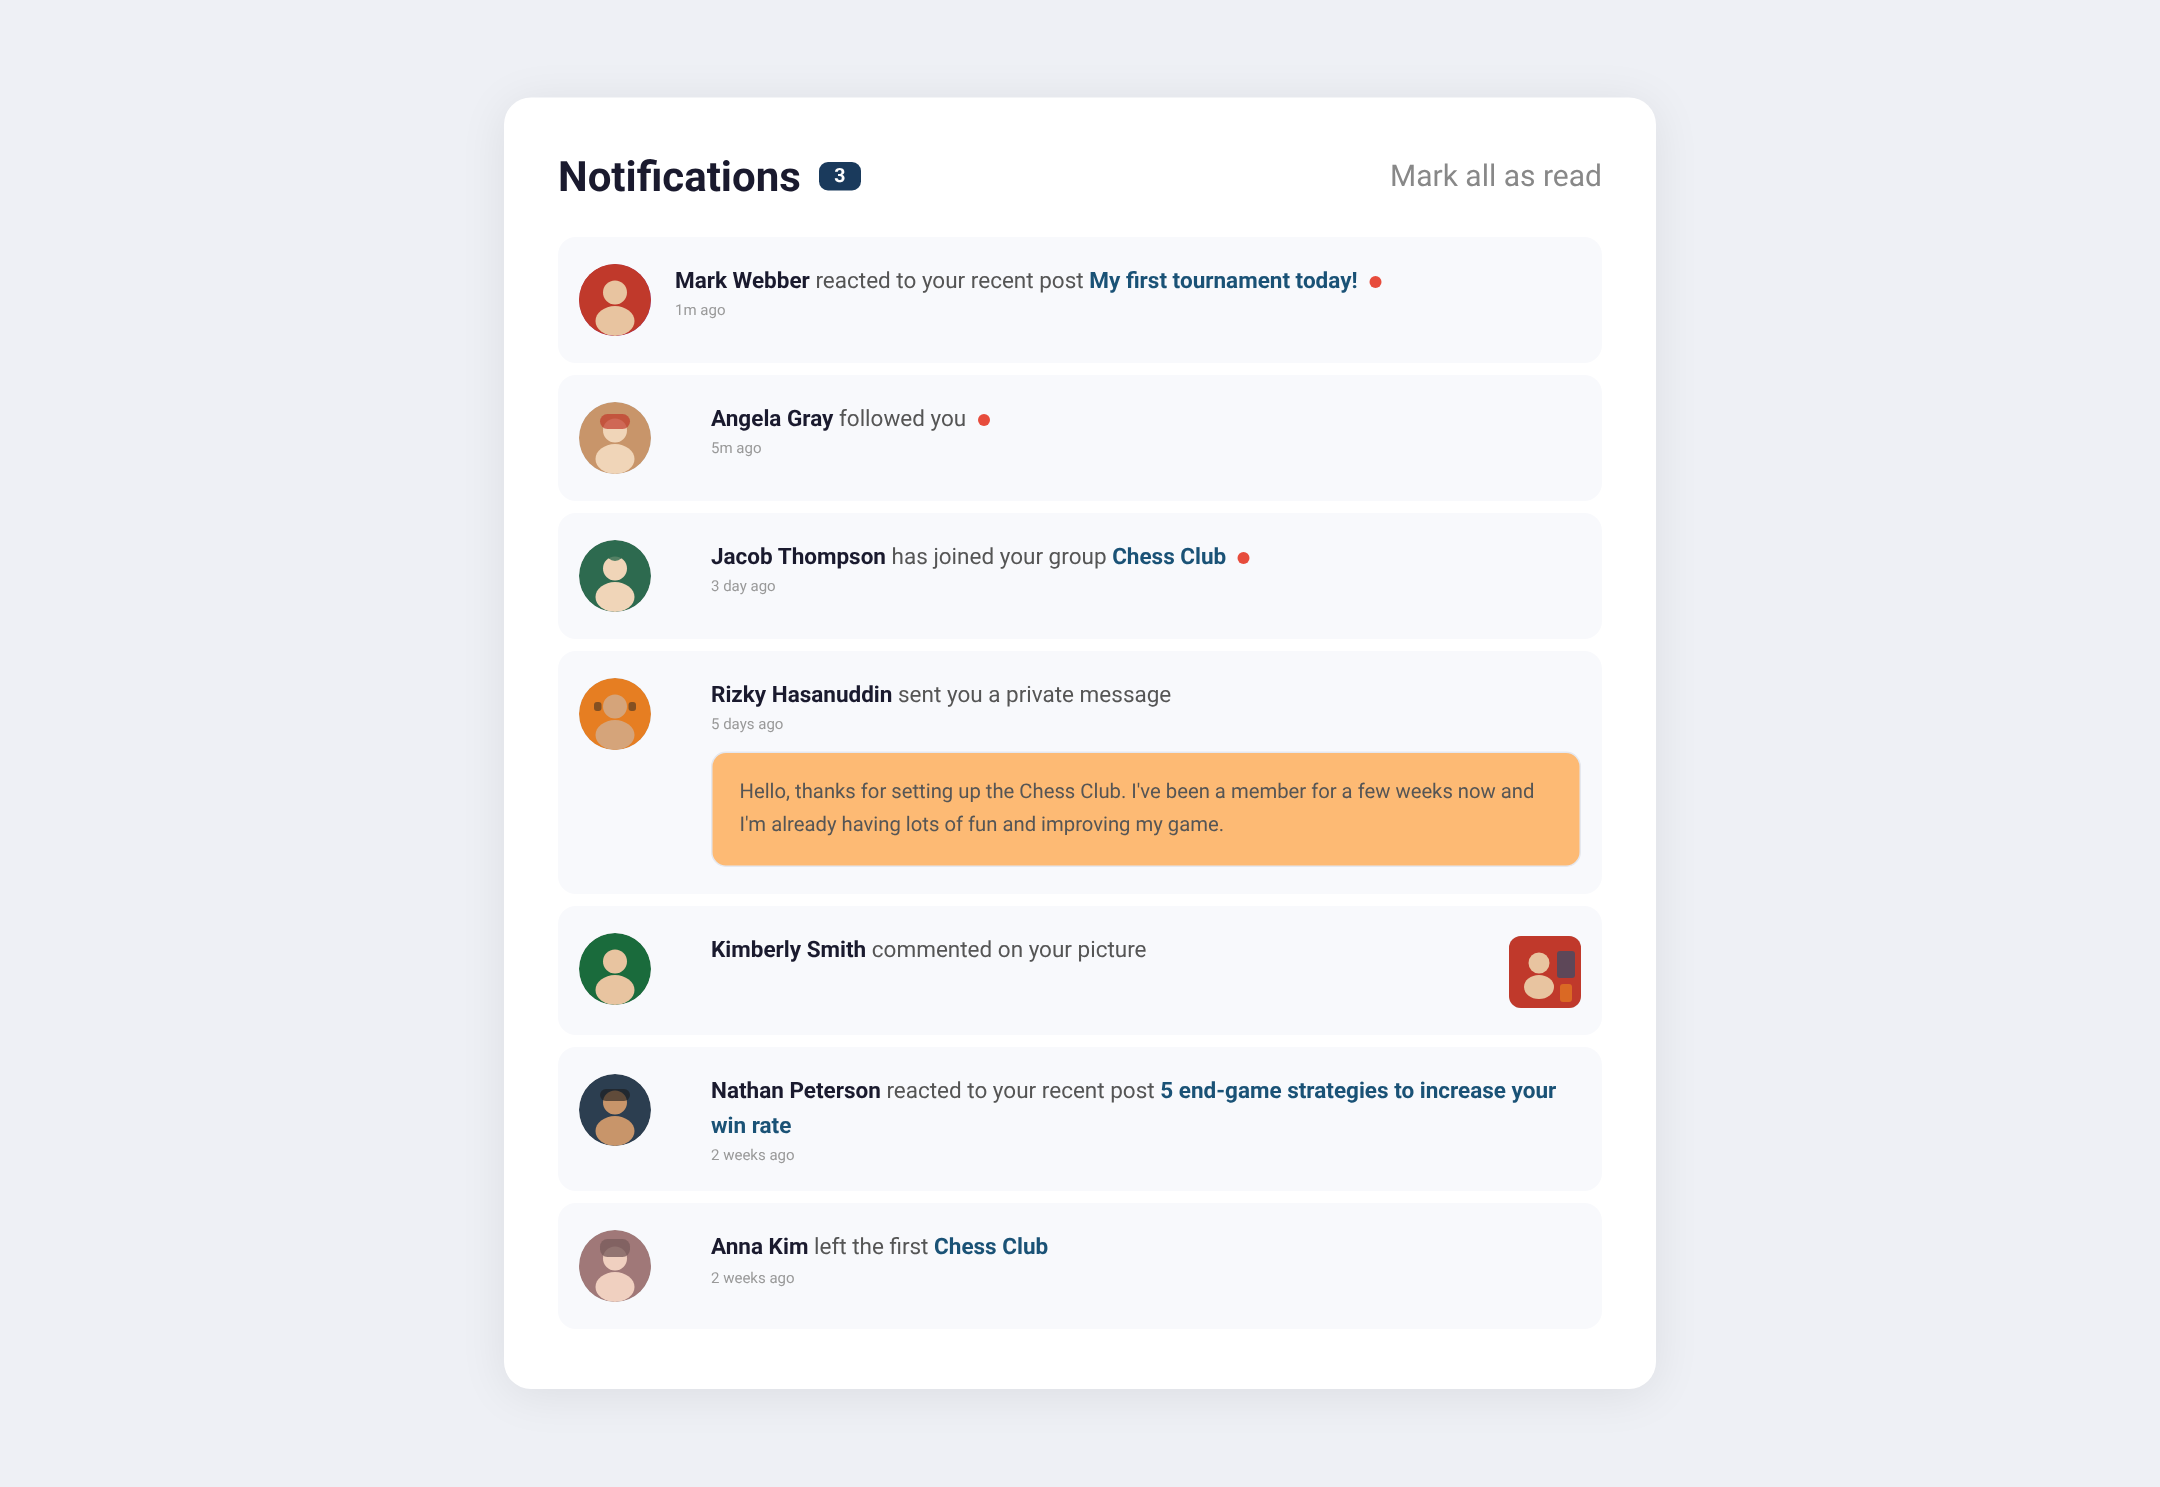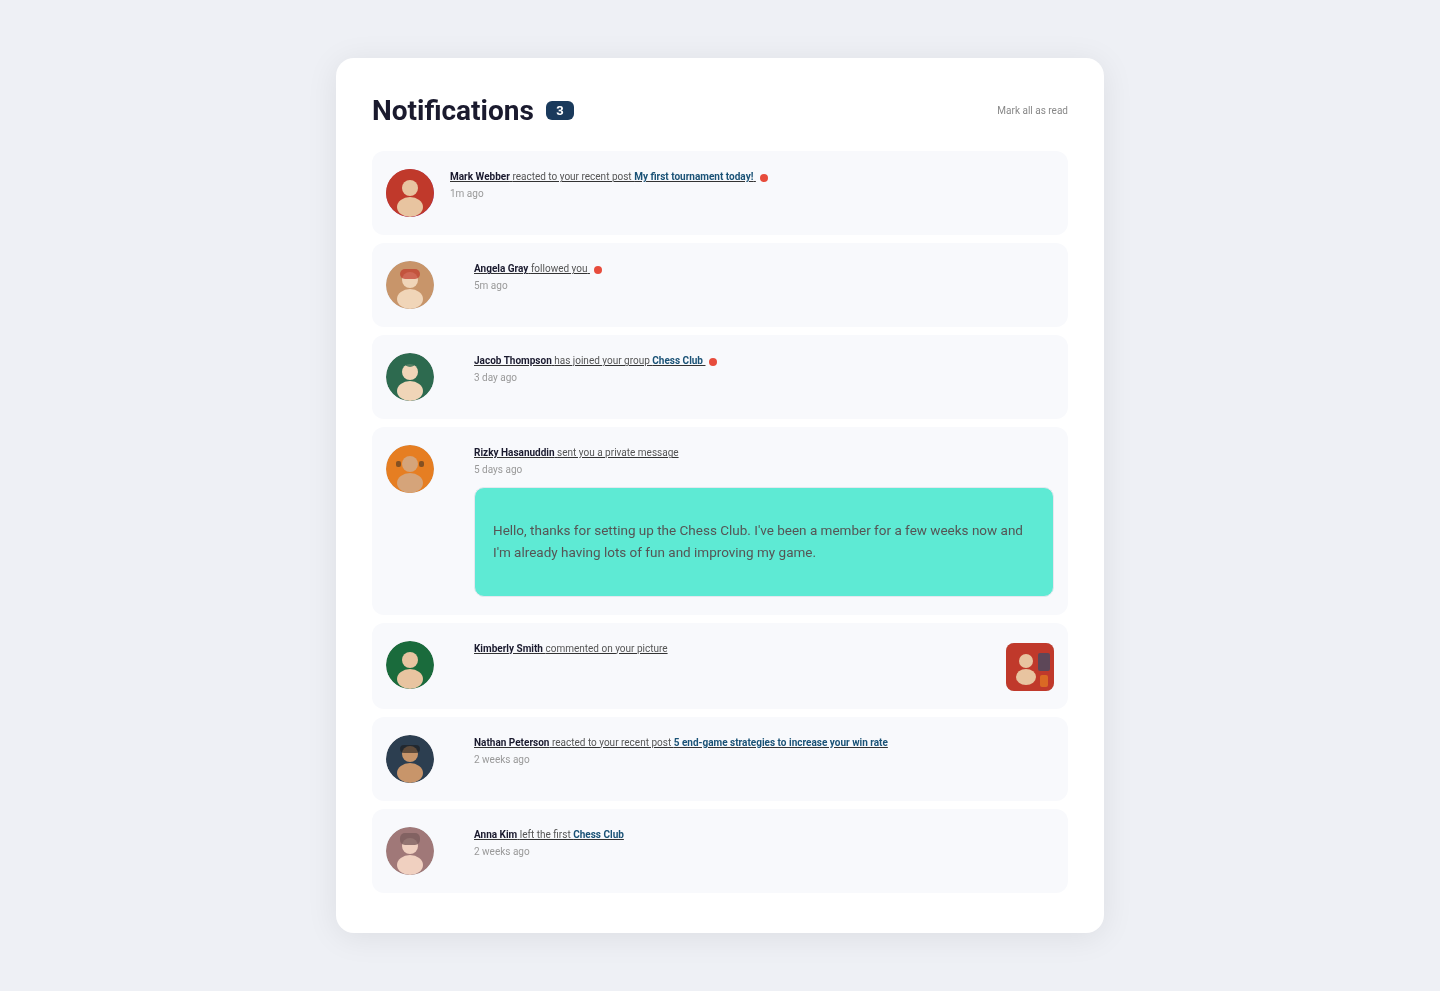--- a/index.html
+++ b/index.html
@@ -45,21 +45,21 @@
       color: #ffffff;
       font-size: 13px;
       font-weight: 700;
       border-radius: 6px;
       padding: 2px 9px;
       min-width: 28px;
       text-align: center;
     }
 
     .mark-all-read {
-      font-size: 10px;
+      font-size: 20px;
       color: #888;
       cursor: pointer;
       background: none;
       border: none;
       font-family: inherit;
     }
 
     .notifications-list {
       display: flex;
       flex-direction: column;
@@ -96,24 +96,23 @@
       display: flex; align-items: center; justify-content: center;
       color: #fff; font-weight: 700; font-size: 18px; width: 100%; height: 100%;
     }
 
     .notification-content {
       flex: 1;
       min-width: 0;
     }
 
     .notification-text {
-      font-size: 10px;
+      font-size: 15px;
       color: #333;
       line-height: 1.5;
-      text-decoration: underline;
     }
 
     .notification-text .user-name {
       font-weight: 700;
       color: #1a1a2e;
     }
 
     .notification-text .action-text {
       color: #555;
       font-weight: 400;
@@ -135,24 +134,24 @@
     }
 
     .notification-time {
       font-size: 10px;
       color: #999;
       margin-top: 4px;
     }
 
     .message-preview {
       margin-top: 12px;
-      background: #5eead4;
+      background: #fdba74;
       border: 1px solid #e5e8ef;
       border-radius: 10px;
-      padding: 32px 18px;
+      padding: 16px 18px;
       font-size: 13.5px;
       color: #555;
       line-height: 1.6;
     }
 
     .notification-right {
       display: flex;
       align-items: flex-start;
       padding-top: 2px;
     }

